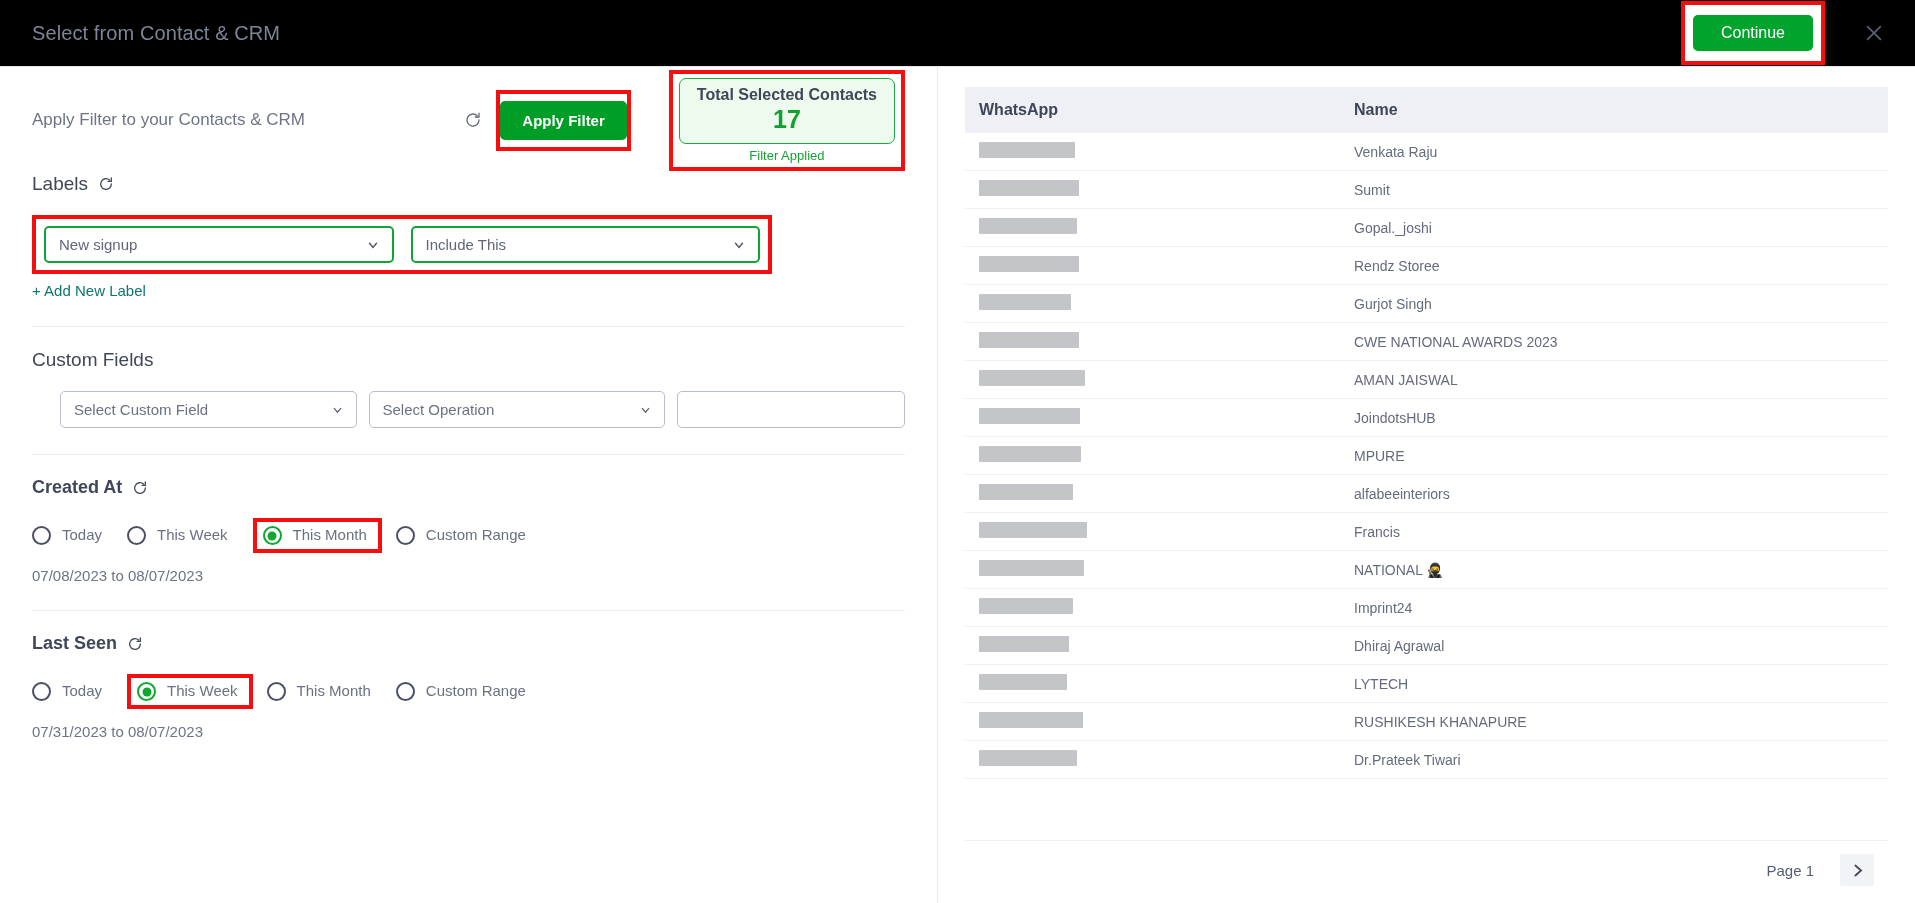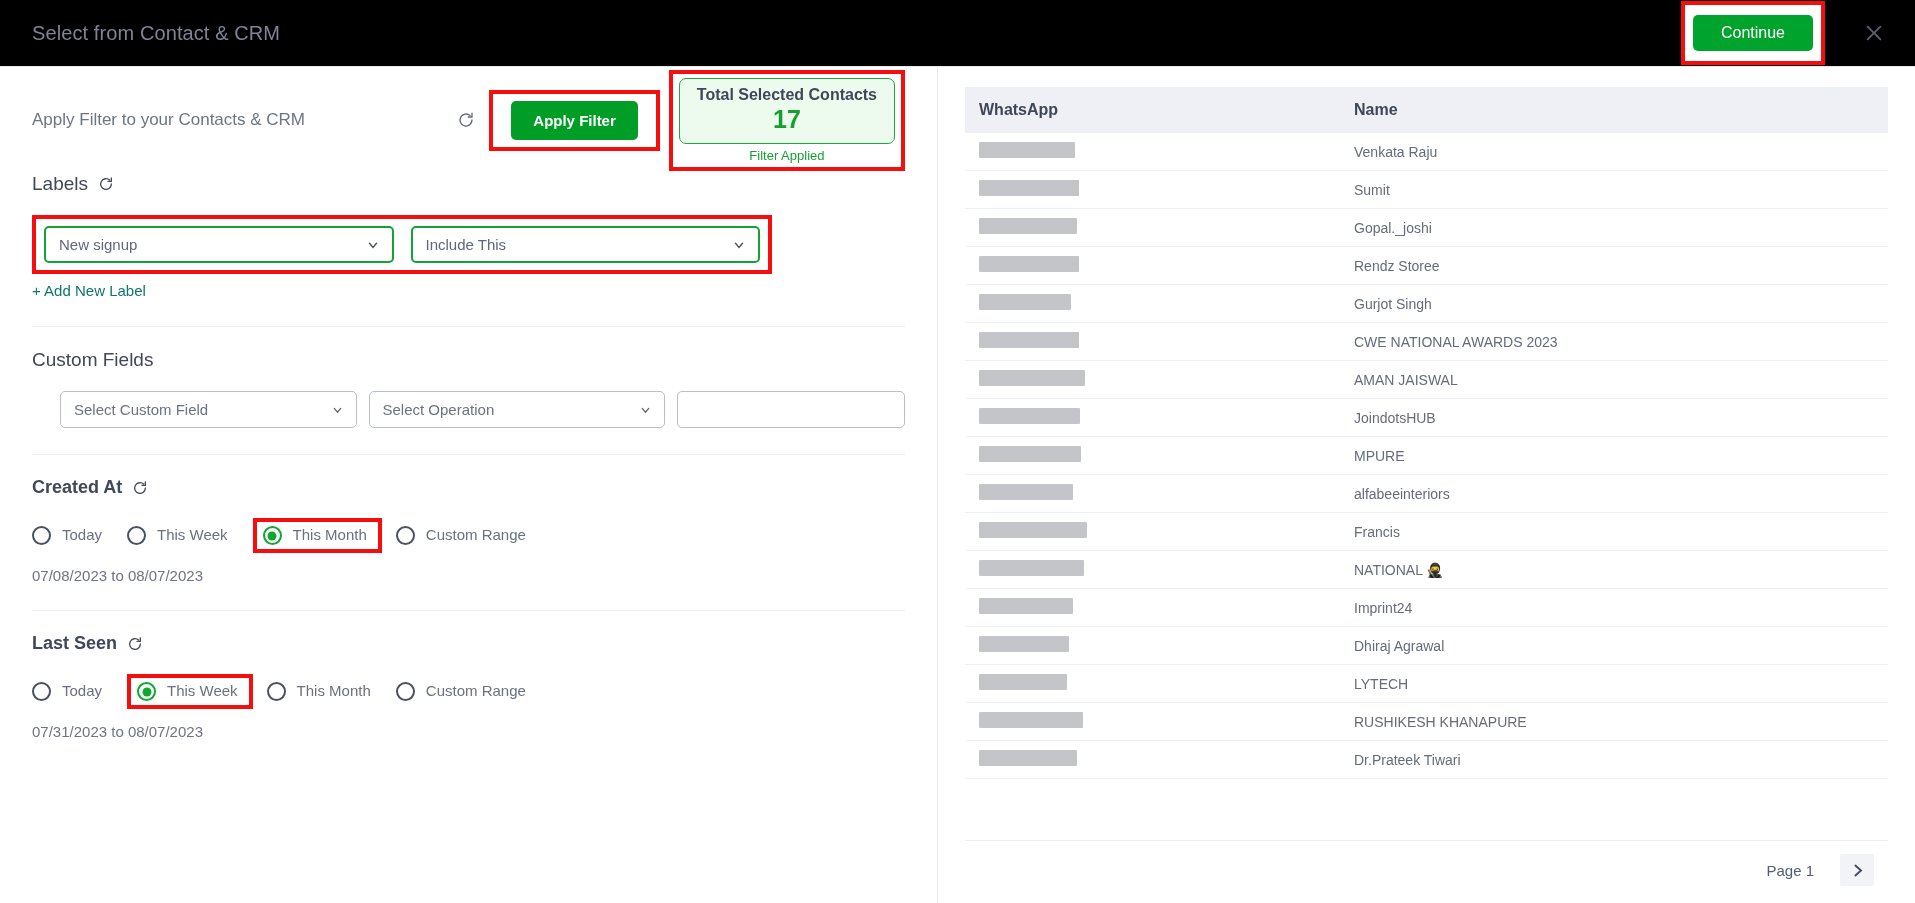--- a/index.html
+++ b/index.html
@@ -92,37 +92,37 @@
   .refresh-icon {
     width: 22px; height: 22px;
     color: #5e6577;
     cursor: pointer;
     margin-right: 12px;
     display: flex; align-items: center; justify-content: center;
   }
   .hl-applyfilter {
     border: 4px solid #f60e0e;
     background: #fff;
-    padding: 7px 18px;
+    padding: 7px 0;
   }
   .btn-apply-filter {
     background: #009e26;
     color: #fff;
     border: none;
     border-radius: 5px;
     font-size: 15px;
     font-weight: bold;
     font-family: "Liberation Sans", sans-serif;
     padding: 11px 22px;
     cursor: pointer;
   }
   .hl-total {
     border: 4px solid #f60e0e;
     background: #fff;
-    margin-left: 9px;
+    margin-left: 38px;
     padding: 4px 6px 2px 6px;
     text-align: center;
   }
   .total-card {
     background: #edfaee;
     border: 1px solid #1fa83c;
     border-radius: 7px;
     padding: 7px 17px 9px 17px;
   }
   .total-card-title {

